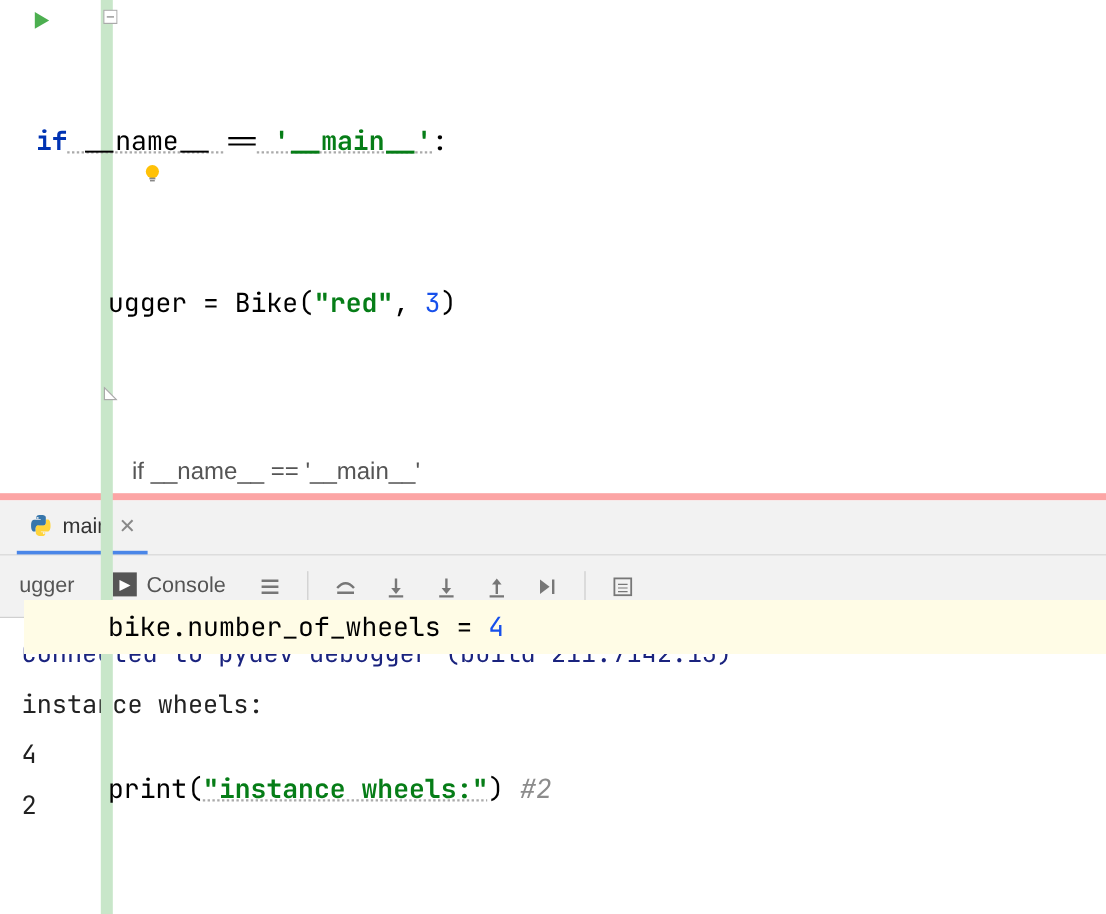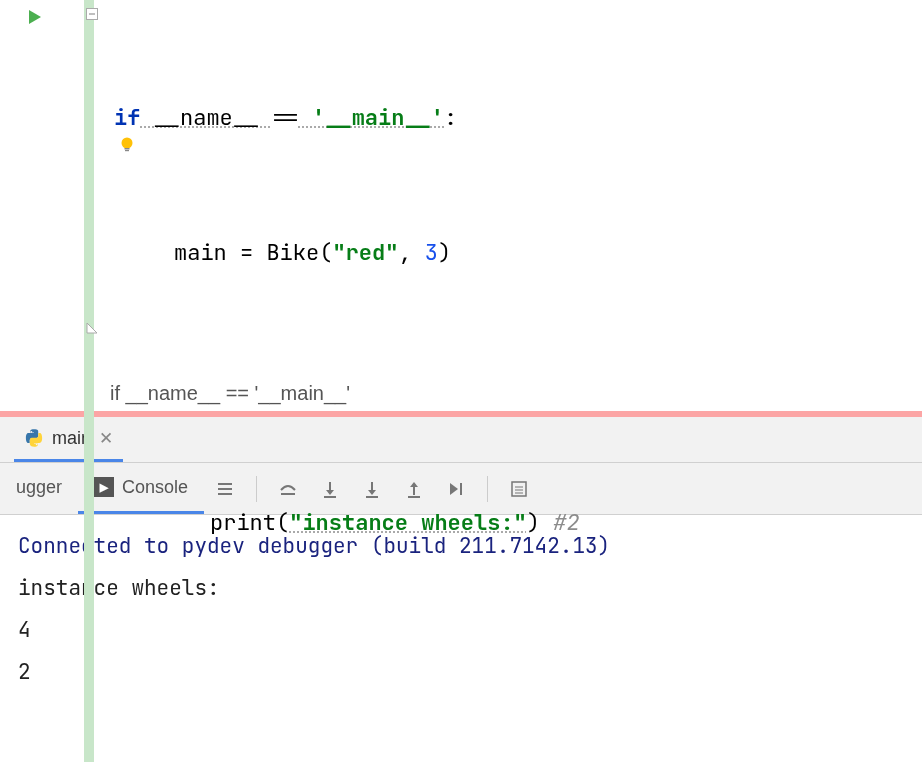--- a/index.html
+++ b/index.html
@@ -9,20 +9,21 @@
     width: 922px;
     height: 762px;
     background: #fff;
     overflow: hidden;
     position: relative;
   }
   .editor-area {
     display: flex;
     height: 375px;
     background: #fff;
+    flex-direction: column;
   }
   .gutter {
     width: 84px;
     background: #fff;
     position: relative;
     flex-shrink: 0;
   }
   .run-icon {
     position: absolute;
     top: 8px;
@@ -65,21 +66,21 @@
     position: relative;
     padding-left: 10px;
   }
   .code-line.highlighted {
     background: #fffce6;
   }
   .indent1 { padding-left: 70px; }
   .kw { color: #0033b3; font-weight: 600; }
   .str { color: #067d17; font-weight: 600; }
   .num { color: #1750eb; }
-  .call { color: #000; margin-left: 36px; }
+  .call { color: #000; }
   .comment { color: #8c8c8c; font-style: italic; }
   .squiggle {
     text-decoration-line: underline;
     text-decoration-style: dotted;
     text-decoration-color: #aaa;
     text-decoration-thickness: 2px;
   }
   .breadcrumb-bar {
     height: 42px;
     padding-left: 110px;
@@ -196,22 +197,23 @@
   <div class="bulb-icon">
     <svg width="18" height="18" viewBox="0 0 18 18">
       <circle cx="9" cy="7" r="5.5" fill="#ffc107"></circle>
       <rect x="6.5" y="12" width="5" height="1.5" fill="#888"></rect>
       <rect x="7" y="14" width="4" height="1.2" fill="#888"></rect>
     </svg>
   </div>
 
   <div class="code">
     <div class="code-line"><span class="kw">if</span><span class="squiggle"> __name__ </span><span>==</span><span class="str squiggle"> '__main__'</span><span>:</span></div>
-    <div class="code-line indent1"><span>main = </span><span>Bike(</span><span class="str">"red"</span><span>, </span><span class="num">3</span><span>)</span></div>
+    <div class="code-line indent1"><span>ugger = </span><span>Bike(</span><span class="str">"red"</span><span>, </span><span class="num">3</span><span>)</span></div>
     <div class="code-line">&nbsp;</div>
+    <div class="code-line highlighted indent1"><span>bike.number_of_wheels = </span><span class="num">4</span></div>
     <div class="code-line indent1"><span class="call">print</span><span>(</span><span class="str squiggle">"instance wheels:"</span><span>)</span><span class="comment"> #2</span></div>
     
     
     
   </div>
 </div>
 
 <div class="breadcrumb-bar">
   <span>if __name__ == '__main__'</span>
 </div>

